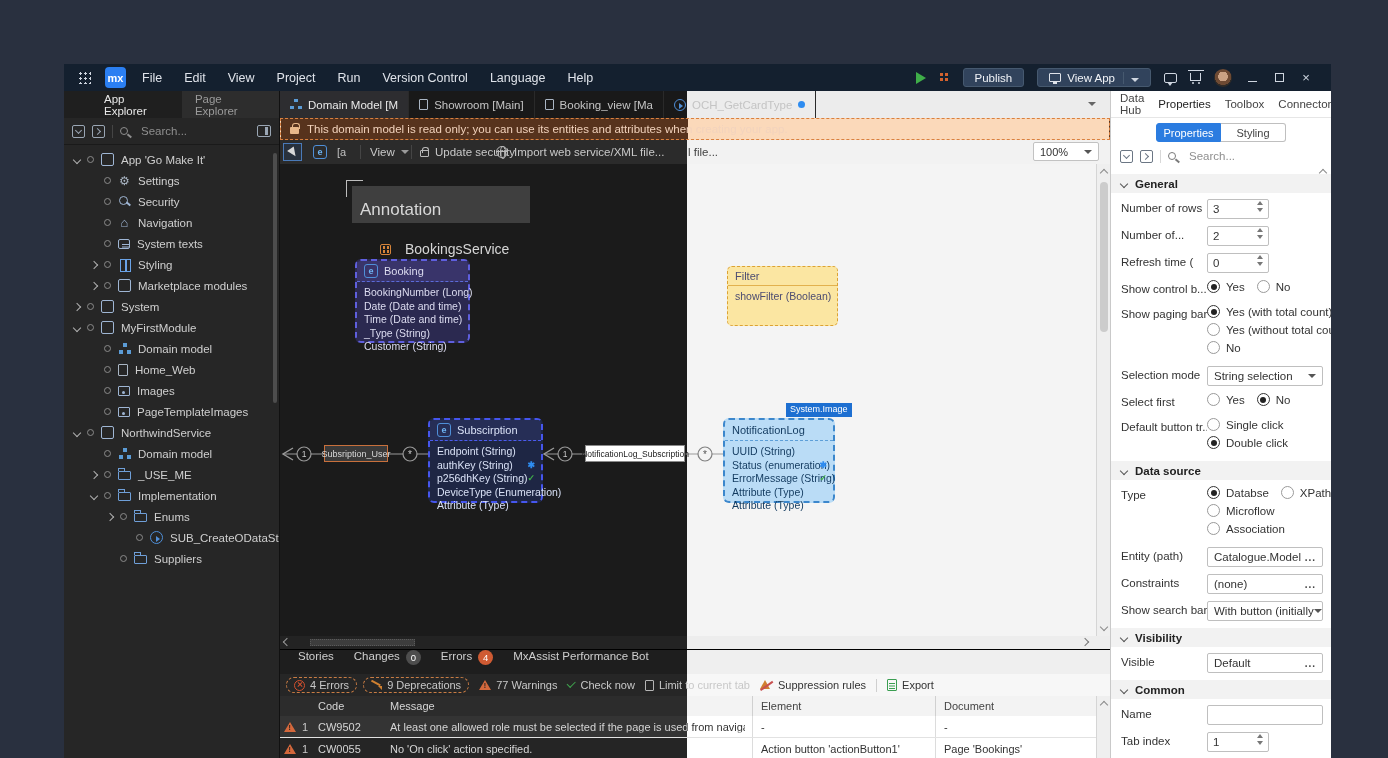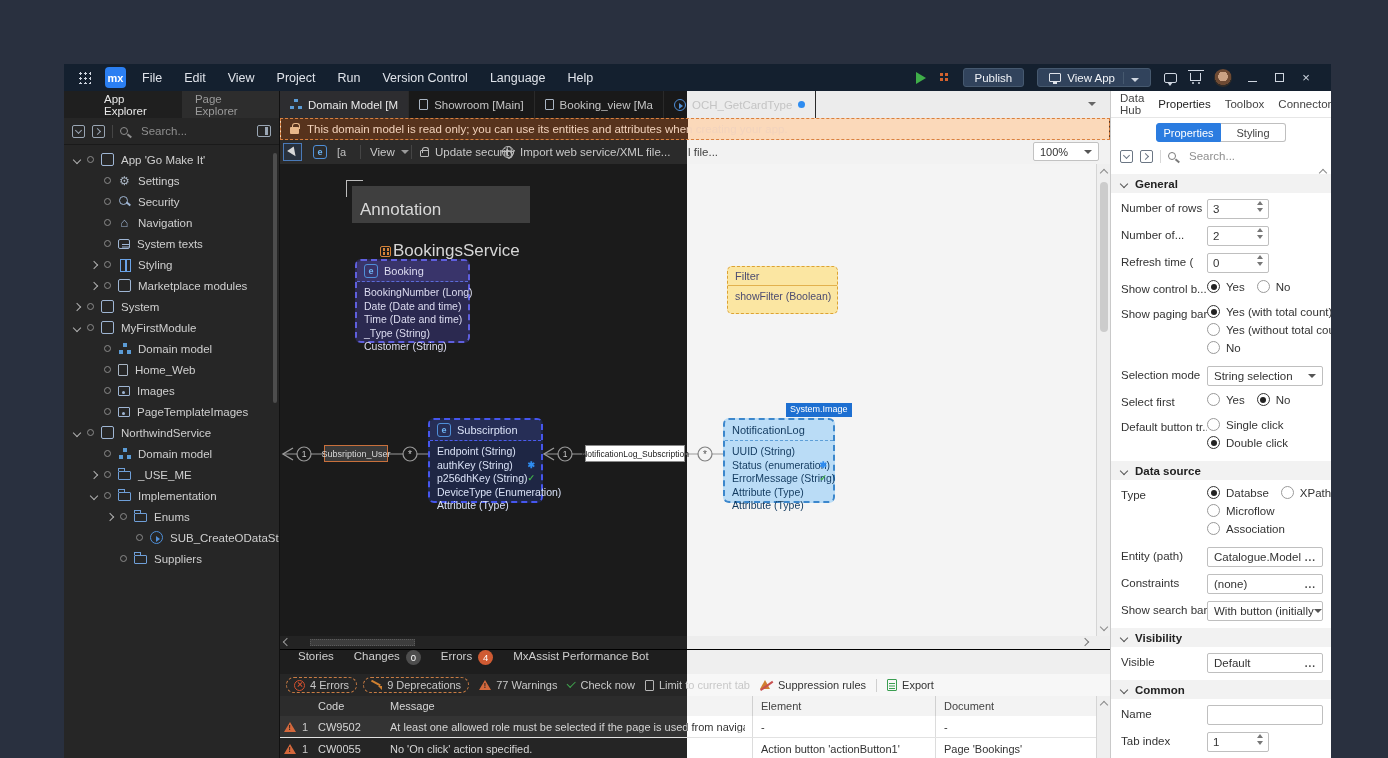--- a/index.html
+++ b/index.html
@@ -107,34 +107,34 @@
   .lockg-icon{width:9px;height:7px;border:1.3px solid #b9b9b9;border-radius:1px;position:relative;margin-top:3px;flex:none;}
   .lockg-icon::before{content:"";position:absolute;left:1px;top:-4.5px;width:4.5px;height:5px;border:1.3px solid #b9b9b9;border-bottom:none;border-radius:3px 3px 0 0;}
   .zoom-dd{position:absolute;left:753px;top:2px;width:66px;height:19px;background:#fff;border:1px solid #c2c2c2;border-radius:2px;display:flex;align-items:center;padding:0 6px;font-size:11px;color:#333;}
   .zoom-dd .caret{margin-left:auto;}
   .caret{width:0;height:0;border-left:4px solid transparent;border-right:4px solid transparent;border-top:4px solid #555;}
 
   
   .canvas{position:relative;height:472px;background:linear-gradient(90deg,#1b1b1b 407px,#f4f4f4 407px);overflow:hidden;}
   .annotation-box{position:absolute;left:72px;top:22px;width:178px;height:37px;background:#3f3f3f;color:#d8d8d8;font-size:17px;padding:14px 0 0 8px;}
   .annotation-box::before{content:"";position:absolute;left:-6px;top:-6px;width:16px;height:16px;border-left:1.5px solid #bdbdbd;border-top:1.5px solid #bdbdbd;}
-  .bsvc{position:absolute;left:72px;top:77px;display:flex;align-items:center;gap:2px;color:#d6d6d6;font-size:17px;padding-left:28px;}
+  .bsvc{position:absolute;left:72px;top:77px;display:flex;align-items:center;gap:14px;color:#d6d6d6;font-size:14px;padding-left:28px;}
   .bsvc-icon{width:11px;height:11px;border:1.4px solid #d4833a;border-radius:2px;position:relative;}
   .bsvc-icon::after{content:"";position:absolute;left:1.5px;top:1.5px;width:2.5px;height:2.5px;background:#d4833a;box-shadow:4px 0 #d4833a,0 4px #d4833a,4px 4px #d4833a;}
   .entity{position:absolute;border-radius:6px;font-size:10.5px;}
   .entity .ehead{display:flex;align-items:center;gap:6px;padding:3px 7px;font-size:11px;}
   .entity ul{list-style:none;padding:4px 7px;}
   .entity li{line-height:13.5px;white-space:nowrap;position:relative;}
   .booking{left:75px;top:95px;width:115px;height:84px;background:#2b2950;border:2px dashed #5f5fde;color:#dcdcf0;}
   .booking .ehead{border-bottom:1px dashed #5b6bd8;background:#39346a;border-radius:4px 4px 0 0;}
   .subscription{left:148px;top:254px;width:115px;height:85px;background:#1e2644;border:2px dashed #4656ee;color:#d8e0f5;}
   .subscription .ehead{border-bottom:1px dashed #4b5bf0;background:#262e56;border-radius:4px 4px 0 0;}
   .nlog{left:443px;top:254px;width:112px;height:85px;background:#badcf6;border:2px dashed #3c87cc;color:#123a5f;}
   .nlog .ehead{border-bottom:1px dashed #5d9fd8;padding:4px 7px;}
-  .filterbox{left:447px;top:102px;width:111px;height:48px;background:#fbe6a2;border:1.5px dashed #dca233;color:#4c4c71;border-radius:5px;}
+  .filterbox{left:447px;top:102px;width:111px;height:60px;background:#fbe6a2;border:1.5px dashed #dca233;color:#4c4c71;border-radius:5px;}
   .filterbox .ehead{border-bottom:1px solid #e2b14e;padding:3px 7px;}
   .sysimg-tag{position:absolute;left:506px;top:239px;height:14px;background:#1d6fd1;color:#fff;font-size:9px;padding:1px 4px;}
   .attr-badge{position:absolute;right:-1px;top:1px;font-size:9px;line-height:10px;}
   .badge-gear{color:#2e8cf0;font-weight:bold;}
   .badge-check{color:#3fae49;font-weight:bold;}
   .assoc-label{position:absolute;height:17px;display:flex;align-items:center;justify-content:center;white-space:nowrap;}
   .al-left{left:44px;top:281px;width:64px;background:#3a3a3a;border:1.5px solid #c8703c;color:#d8d8d8;font-size:9px;}
   .al-right{left:305px;top:281px;width:100px;background:#ffffff;border:1px solid #8a8a8a;color:#222;font-size:8.5px;}
   .vscroll{position:absolute;right:0;top:0;width:14px;height:472px;background:#efefef;border-left:1px solid #d5d5d5;}
   .scroll-chev{position:absolute;left:4px;width:6px;height:6px;border-right:1.4px solid #8a8a8a;border-bottom:1.4px solid #8a8a8a;}
@@ -442,21 +442,21 @@
       <span class="ct-sep" style="left:80px"></span>
       <span class="ct" style="left:90px;gap:6px">
             <span class="ct-label">View</span>
             <span class="caret-d" style="border-top-color:#9a9a9a"></span>
           </span>
       <span class="ct-sep" style="left:131px"></span>
       <span class="ct" style="left:140px;gap:6px">
             <span class="lockg-icon"></span>
             <span class="ct-label">Update security</span>
           </span>
-      <span class="ct" style="left:222px;gap:6px">
+      <span class="ct" style="left:216px;gap:6px">
             <span class="globe-icon"></span>
             <span class="ct-label">Import web service/XML file...</span>
           </span>
       <span class="ct" style="left:408px">
             <span style="color:#444;font-size:11.5px">l file...</span>
           </span>
       <span class="zoom-dd">
             <span>100%</span>
             <span class="caret"></span>
           </span>

